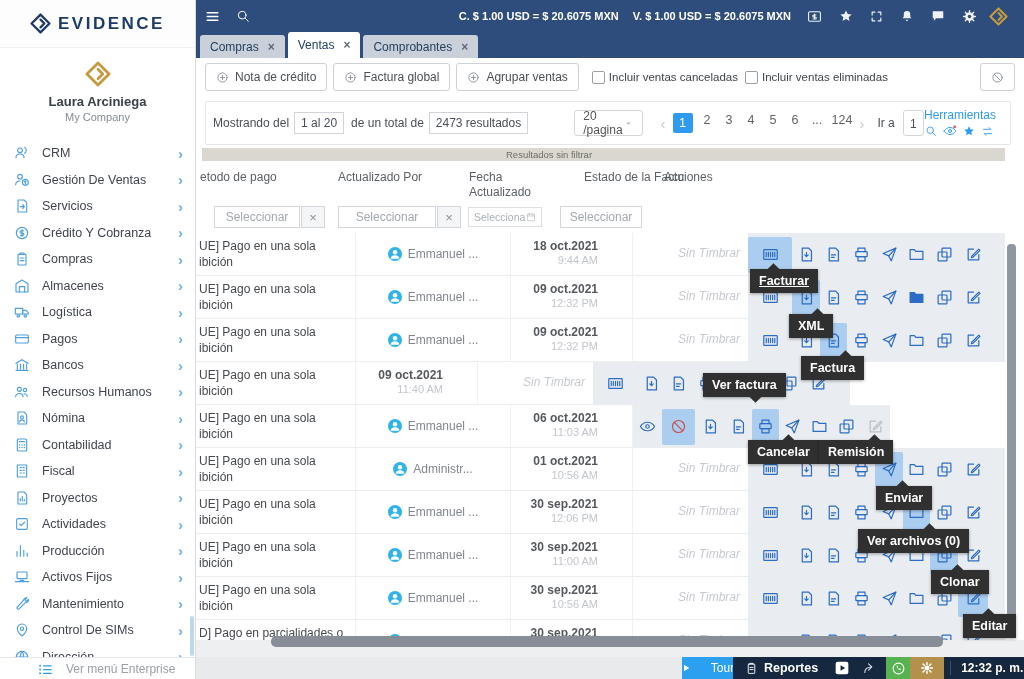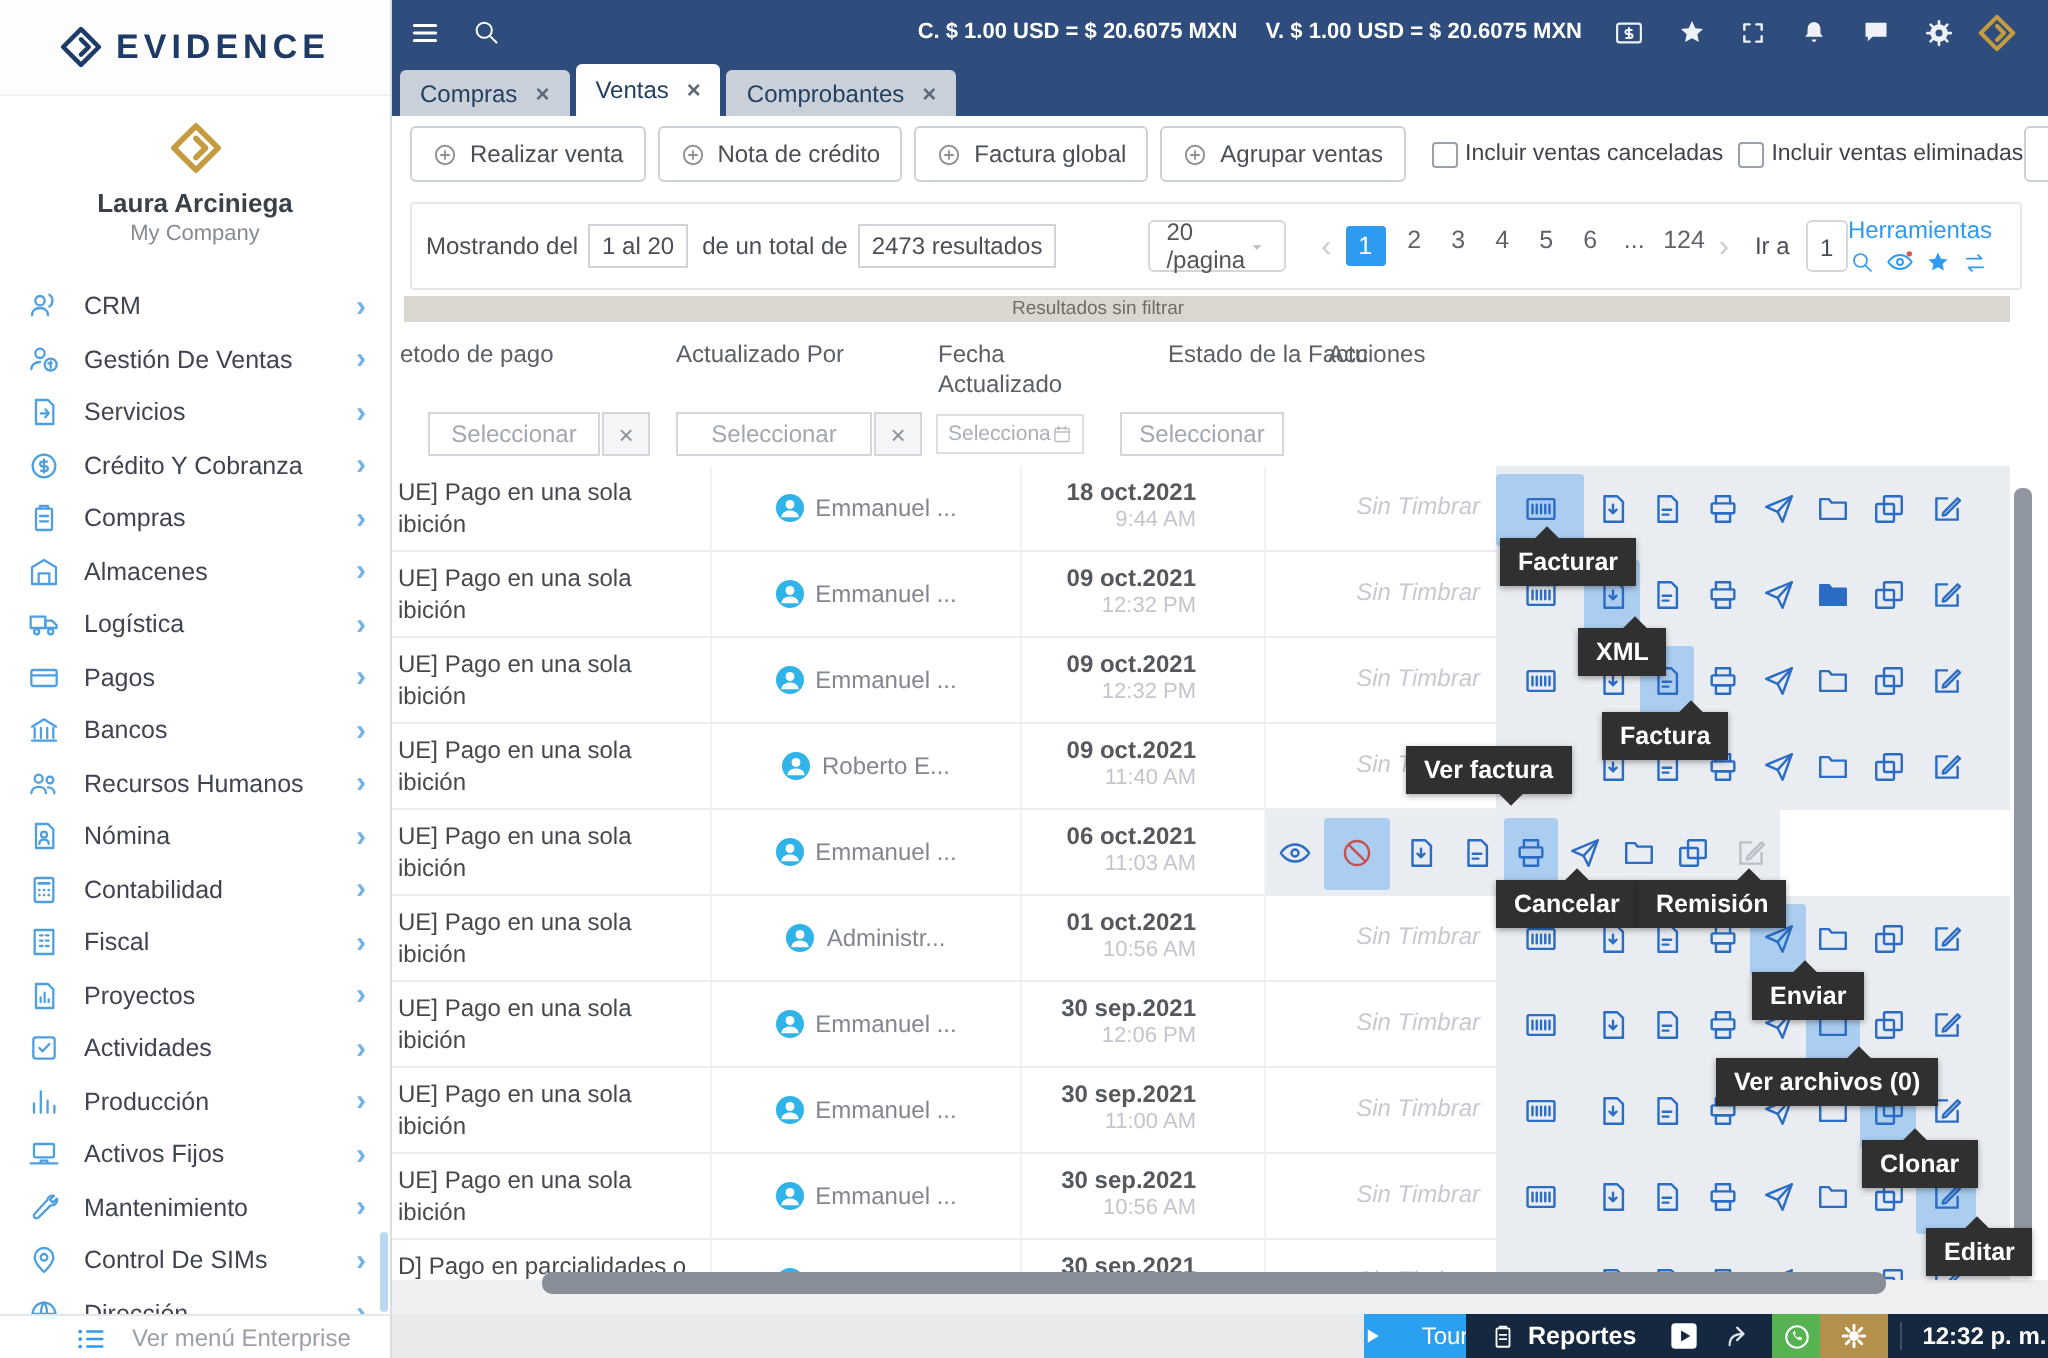--- a/index.html
+++ b/index.html
@@ -191,29 +191,20 @@
         <span>Ventas</span>
         <span class="tab-x">×</span>
       </div>
       <div class="tab">
         <span>Comprobantes</span>
         <span class="tab-x">×</span>
       </div>
     </div>
 
     <div class="toolbar">
-      <div class="tb-button">
-        <span class="tb-glyph">
-            <svg width="13" height="13" viewBox="0 0 24 24" fill="none" stroke="currentColor" stroke-width="1.7" stroke-linecap="round" stroke-linejoin="round">
-              <circle cx="12" cy="12" r="8.5"></circle>
-              <path d="M12 8.2v7.6M8.2 12h7.6"></path>
-            </svg>
-          </span>
-        <span>Realizar venta</span>
-      </div>
       <div class="tb-button">
         <span class="tb-glyph">
             <svg width="13" height="13" viewBox="0 0 24 24" fill="none" stroke="currentColor" stroke-width="1.7" stroke-linecap="round" stroke-linejoin="round">
               <circle cx="12" cy="12" r="8.5"></circle>
               <path d="M12 8.2v7.6M8.2 12h7.6"></path>
             </svg>
           </span>
         <span>Nota de crédito</span>
       </div>
       <div class="tb-button">
@@ -548,54 +539,120 @@
                   <path d="M9.5 14.5l10-10 1.6 1.6-10 10-2.1.5z"></path>
                 </svg>
               </span>
             </div>
           </div>
           <div class="t-row">
             <div class="c-pago">
               <div>UE] Pago en una sola</div>
               <div>ibición</div>
             </div>
+            <div class="c-fecha">
+              <div class="f-date">09 oct.2021</div>
+              <div class="f-time">11:40 AM</div>
+            </div>
+            <div class="c-estado pending">Sin Timbrar</div>
+            <div class="c-acc">
+              <span class="slot" style="width:44px">
+                <svg width="17" height="17" viewBox="0 0 24 24" fill="none" stroke="currentColor" stroke-width="1.7" stroke-linecap="round" stroke-linejoin="round">
+                  <rect x="2.5" y="5" width="19" height="14" rx="1"></rect>
+                  <path d="M6 9v6M9 9v6M12 9v6M15 9v6M18 9v6"></path>
+                </svg>
+              </span>
+              <span class="slot" style="width:28px">
+                <svg width="17" height="17" viewBox="0 0 24 24" fill="none" stroke="currentColor" stroke-width="1.7" stroke-linecap="round" stroke-linejoin="round">
+                  <path d="M6 3h9l4 4v14H6z"></path>
+                  <path d="M12 9v6M9.5 12.5L12 15l2.5-2.5"></path>
+                </svg>
+              </span>
+              <span class="slot" style="width:27px">
+                <svg width="17" height="17" viewBox="0 0 24 24" fill="none" stroke="currentColor" stroke-width="1.7" stroke-linecap="round" stroke-linejoin="round">
+                  <path d="M6 3h9l4 4v14H6z"></path>
+                  <path d="M9 12.5h6M9 16h4"></path>
+                </svg>
+              </span>
+              <span class="slot" style="width:28px">
+                <svg width="17" height="17" viewBox="0 0 24 24" fill="none" stroke="currentColor" stroke-width="1.7" stroke-linecap="round" stroke-linejoin="round">
+                  <path d="M7 8V3h10v5"></path>
+                  <rect x="4" y="8" width="16" height="7" rx="1"></rect>
+                  <path d="M7 15h10v6H7z"></path>
+                </svg>
+              </span>
+              <span class="slot" style="width:28px">
+                <svg width="17" height="17" viewBox="0 0 24 24" fill="none" stroke="currentColor" stroke-width="1.7" stroke-linecap="round" stroke-linejoin="round">
+                  <path d="M3 10.5L21 3l-6.5 18-3.5-7z"></path>
+                  <path d="M11 14L21 3"></path>
+                </svg>
+              </span>
+              <span class="slot" style="width:27px">
+                <svg width="17" height="17" viewBox="0 0 24 24" fill="none" stroke="currentColor" stroke-width="1.7" stroke-linecap="round" stroke-linejoin="round">
+                  <path d="M3 5h6l2 2.5h10V19H3z"></path>
+                </svg>
+              </span>
+              <span class="slot" style="width:28px">
+                <svg width="17" height="17" viewBox="0 0 24 24" fill="none" stroke="currentColor" stroke-width="1.7" stroke-linecap="round" stroke-linejoin="round">
+                  <rect x="8.5" y="3" width="12.5" height="12.5" rx="1"></rect>
+                  <rect x="3" y="8.5" width="12.5" height="12.5" rx="1"></rect>
+                </svg>
+              </span>
+              <span class="slot" style="width:30px">
+                <svg width="17" height="17" viewBox="0 0 24 24" fill="none" stroke="currentColor" stroke-width="1.7" stroke-linecap="round" stroke-linejoin="round">
+                  <path d="M12 4.5H4.5v15h15V12"></path>
+                  <path d="M9.5 14.5l10-10 1.6 1.6-10 10-2.1.5z"></path>
+                </svg>
+              </span>
+            </div>
+          </div>
+          <div class="t-row">
+            <div class="c-pago">
+              <div>UE] Pago en una sola</div>
+              <div>ibición</div>
+            </div>
             <div class="c-user">
               <span class="avatar">
                 <svg width="14" height="14" viewBox="0 0 24 24" fill="none" stroke="currentColor" stroke-width="1.7" stroke-linecap="round" stroke-linejoin="round">
                   <circle cx="12" cy="9" r="3.8" fill="#fff" stroke="none"></circle>
                   <path d="M4.5 20c.5-4 3.6-5.8 7.5-5.8s7 1.8 7.5 5.8z" fill="#fff" stroke="none"></path>
                 </svg>
               </span>
-              <span>Roberto E...</span>
+              <span>Emmanuel ...</span>
             </div>
             <div class="c-fecha">
-              <div class="f-date">09 oct.2021</div>
-              <div class="f-time">11:40 AM</div>
-            </div>
-            <div class="c-estado pending">Sin Timbrar</div>
+              <div class="f-date">06 oct.2021</div>
+              <div class="f-time">11:03 AM</div>
+            </div>
             <div class="c-acc">
-              <span class="slot" style="width:44px">
-                <svg width="17" height="17" viewBox="0 0 24 24" fill="none" stroke="currentColor" stroke-width="1.7" stroke-linecap="round" stroke-linejoin="round">
-                  <rect x="2.5" y="5" width="19" height="14" rx="1"></rect>
-                  <path d="M6 9v6M9 9v6M12 9v6M15 9v6M18 9v6"></path>
-                </svg>
-              </span>
-              <span class="slot" style="width:28px">
+              <span class="slot" style="width:30px">
+                <svg width="17" height="17" viewBox="0 0 24 24" fill="none" stroke="currentColor" stroke-width="1.7" stroke-linecap="round" stroke-linejoin="round">
+                  <path d="M2 12s3.5-6 10-6 10 6 10 6-3.5 6-10 6S2 12 2 12z"></path>
+                  <circle cx="12" cy="12" r="2.5"></circle>
+                </svg>
+              </span>
+              <span class="slot hl red" style="width:33px">
+                <svg width="17" height="17" viewBox="0 0 24 24" fill="none" stroke="currentColor" stroke-width="1.7" stroke-linecap="round" stroke-linejoin="round">
+                  <circle cx="12" cy="12" r="8.5"></circle>
+                  <path d="M6.2 6.2l11.6 11.6"></path>
+                </svg>
+              </span>
+              <span class="slot" style="width:32px">
                 <svg width="17" height="17" viewBox="0 0 24 24" fill="none" stroke="currentColor" stroke-width="1.7" stroke-linecap="round" stroke-linejoin="round">
                   <path d="M6 3h9l4 4v14H6z"></path>
                   <path d="M12 9v6M9.5 12.5L12 15l2.5-2.5"></path>
                 </svg>
               </span>
-              <span class="slot" style="width:27px">
+              <span class="slot" style="width:26px">
                 <svg width="17" height="17" viewBox="0 0 24 24" fill="none" stroke="currentColor" stroke-width="1.7" stroke-linecap="round" stroke-linejoin="round">
                   <path d="M6 3h9l4 4v14H6z"></path>
                   <path d="M9 12.5h6M9 16h4"></path>
                 </svg>
               </span>
-              <span class="slot" style="width:28px">
+              <span class="slot hl" style="width:28px">
                 <svg width="17" height="17" viewBox="0 0 24 24" fill="none" stroke="currentColor" stroke-width="1.7" stroke-linecap="round" stroke-linejoin="round">
                   <path d="M7 8V3h10v5"></path>
                   <rect x="4" y="8" width="16" height="7" rx="1"></rect>
                   <path d="M7 15h10v6H7z"></path>
                 </svg>
               </span>
               <span class="slot" style="width:28px">
                 <svg width="17" height="17" viewBox="0 0 24 24" fill="none" stroke="currentColor" stroke-width="1.7" stroke-linecap="round" stroke-linejoin="round">
                   <path d="M3 10.5L21 3l-6.5 18-3.5-7z"></path>
                   <path d="M11 14L21 3"></path>
@@ -605,120 +662,115 @@
                 <svg width="17" height="17" viewBox="0 0 24 24" fill="none" stroke="currentColor" stroke-width="1.7" stroke-linecap="round" stroke-linejoin="round">
                   <path d="M3 5h6l2 2.5h10V19H3z"></path>
                 </svg>
               </span>
               <span class="slot" style="width:28px">
                 <svg width="17" height="17" viewBox="0 0 24 24" fill="none" stroke="currentColor" stroke-width="1.7" stroke-linecap="round" stroke-linejoin="round">
                   <rect x="8.5" y="3" width="12.5" height="12.5" rx="1"></rect>
                   <rect x="3" y="8.5" width="12.5" height="12.5" rx="1"></rect>
                 </svg>
               </span>
-              <span class="slot" style="width:30px">
+              <span class="slot muted" style="width:30px">
                 <svg width="17" height="17" viewBox="0 0 24 24" fill="none" stroke="currentColor" stroke-width="1.7" stroke-linecap="round" stroke-linejoin="round">
                   <path d="M12 4.5H4.5v15h15V12"></path>
                   <path d="M9.5 14.5l10-10 1.6 1.6-10 10-2.1.5z"></path>
                 </svg>
               </span>
             </div>
           </div>
           <div class="t-row">
             <div class="c-pago">
               <div>UE] Pago en una sola</div>
               <div>ibición</div>
             </div>
             <div class="c-user">
               <span class="avatar">
                 <svg width="14" height="14" viewBox="0 0 24 24" fill="none" stroke="currentColor" stroke-width="1.7" stroke-linecap="round" stroke-linejoin="round">
                   <circle cx="12" cy="9" r="3.8" fill="#fff" stroke="none"></circle>
                   <path d="M4.5 20c.5-4 3.6-5.8 7.5-5.8s7 1.8 7.5 5.8z" fill="#fff" stroke="none"></path>
                 </svg>
               </span>
-              <span>Emmanuel ...</span>
+              <span>Administr...</span>
             </div>
             <div class="c-fecha">
-              <div class="f-date">06 oct.2021</div>
-              <div class="f-time">11:03 AM</div>
-            </div>
+              <div class="f-date">01 oct.2021</div>
+              <div class="f-time">10:56 AM</div>
+            </div>
+            <div class="c-estado pending">Sin Timbrar</div>
             <div class="c-acc">
-              <span class="slot" style="width:30px">
-                <svg width="17" height="17" viewBox="0 0 24 24" fill="none" stroke="currentColor" stroke-width="1.7" stroke-linecap="round" stroke-linejoin="round">
-                  <path d="M2 12s3.5-6 10-6 10 6 10 6-3.5 6-10 6S2 12 2 12z"></path>
-                  <circle cx="12" cy="12" r="2.5"></circle>
-                </svg>
-              </span>
-              <span class="slot hl red" style="width:33px">
-                <svg width="17" height="17" viewBox="0 0 24 24" fill="none" stroke="currentColor" stroke-width="1.7" stroke-linecap="round" stroke-linejoin="round">
-                  <circle cx="12" cy="12" r="8.5"></circle>
-                  <path d="M6.2 6.2l11.6 11.6"></path>
-                </svg>
-              </span>
-              <span class="slot" style="width:32px">
+              <span class="slot" style="width:44px">
+                <svg width="17" height="17" viewBox="0 0 24 24" fill="none" stroke="currentColor" stroke-width="1.7" stroke-linecap="round" stroke-linejoin="round">
+                  <rect x="2.5" y="5" width="19" height="14" rx="1"></rect>
+                  <path d="M6 9v6M9 9v6M12 9v6M15 9v6M18 9v6"></path>
+                </svg>
+              </span>
+              <span class="slot" style="width:28px">
                 <svg width="17" height="17" viewBox="0 0 24 24" fill="none" stroke="currentColor" stroke-width="1.7" stroke-linecap="round" stroke-linejoin="round">
                   <path d="M6 3h9l4 4v14H6z"></path>
                   <path d="M12 9v6M9.5 12.5L12 15l2.5-2.5"></path>
                 </svg>
               </span>
-              <span class="slot" style="width:26px">
+              <span class="slot" style="width:27px">
                 <svg width="17" height="17" viewBox="0 0 24 24" fill="none" stroke="currentColor" stroke-width="1.7" stroke-linecap="round" stroke-linejoin="round">
                   <path d="M6 3h9l4 4v14H6z"></path>
                   <path d="M9 12.5h6M9 16h4"></path>
                 </svg>
               </span>
-              <span class="slot hl" style="width:28px">
+              <span class="slot" style="width:28px">
                 <svg width="17" height="17" viewBox="0 0 24 24" fill="none" stroke="currentColor" stroke-width="1.7" stroke-linecap="round" stroke-linejoin="round">
                   <path d="M7 8V3h10v5"></path>
                   <rect x="4" y="8" width="16" height="7" rx="1"></rect>
                   <path d="M7 15h10v6H7z"></path>
                 </svg>
               </span>
-              <span class="slot" style="width:28px">
+              <span class="slot hl" style="width:28px">
                 <svg width="17" height="17" viewBox="0 0 24 24" fill="none" stroke="currentColor" stroke-width="1.7" stroke-linecap="round" stroke-linejoin="round">
                   <path d="M3 10.5L21 3l-6.5 18-3.5-7z"></path>
                   <path d="M11 14L21 3"></path>
                 </svg>
               </span>
               <span class="slot" style="width:27px">
                 <svg width="17" height="17" viewBox="0 0 24 24" fill="none" stroke="currentColor" stroke-width="1.7" stroke-linecap="round" stroke-linejoin="round">
                   <path d="M3 5h6l2 2.5h10V19H3z"></path>
                 </svg>
               </span>
               <span class="slot" style="width:28px">
                 <svg width="17" height="17" viewBox="0 0 24 24" fill="none" stroke="currentColor" stroke-width="1.7" stroke-linecap="round" stroke-linejoin="round">
                   <rect x="8.5" y="3" width="12.5" height="12.5" rx="1"></rect>
                   <rect x="3" y="8.5" width="12.5" height="12.5" rx="1"></rect>
                 </svg>
               </span>
-              <span class="slot muted" style="width:30px">
+              <span class="slot" style="width:30px">
                 <svg width="17" height="17" viewBox="0 0 24 24" fill="none" stroke="currentColor" stroke-width="1.7" stroke-linecap="round" stroke-linejoin="round">
                   <path d="M12 4.5H4.5v15h15V12"></path>
                   <path d="M9.5 14.5l10-10 1.6 1.6-10 10-2.1.5z"></path>
                 </svg>
               </span>
             </div>
           </div>
           <div class="t-row">
             <div class="c-pago">
               <div>UE] Pago en una sola</div>
               <div>ibición</div>
             </div>
             <div class="c-user">
               <span class="avatar">
                 <svg width="14" height="14" viewBox="0 0 24 24" fill="none" stroke="currentColor" stroke-width="1.7" stroke-linecap="round" stroke-linejoin="round">
                   <circle cx="12" cy="9" r="3.8" fill="#fff" stroke="none"></circle>
                   <path d="M4.5 20c.5-4 3.6-5.8 7.5-5.8s7 1.8 7.5 5.8z" fill="#fff" stroke="none"></path>
                 </svg>
               </span>
-              <span>Administr...</span>
+              <span>Emmanuel ...</span>
             </div>
             <div class="c-fecha">
-              <div class="f-date">01 oct.2021</div>
-              <div class="f-time">10:56 AM</div>
+              <div class="f-date">30 sep.2021</div>
+              <div class="f-time">12:06 PM</div>
             </div>
             <div class="c-estado pending">Sin Timbrar</div>
             <div class="c-acc">
               <span class="slot" style="width:44px">
                 <svg width="17" height="17" viewBox="0 0 24 24" fill="none" stroke="currentColor" stroke-width="1.7" stroke-linecap="round" stroke-linejoin="round">
                   <rect x="2.5" y="5" width="19" height="14" rx="1"></rect>
                   <path d="M6 9v6M9 9v6M12 9v6M15 9v6M18 9v6"></path>
                 </svg>
               </span>
               <span class="slot" style="width:28px">
@@ -733,27 +785,27 @@
                   <path d="M9 12.5h6M9 16h4"></path>
                 </svg>
               </span>
               <span class="slot" style="width:28px">
                 <svg width="17" height="17" viewBox="0 0 24 24" fill="none" stroke="currentColor" stroke-width="1.7" stroke-linecap="round" stroke-linejoin="round">
                   <path d="M7 8V3h10v5"></path>
                   <rect x="4" y="8" width="16" height="7" rx="1"></rect>
                   <path d="M7 15h10v6H7z"></path>
                 </svg>
               </span>
-              <span class="slot hl" style="width:28px">
+              <span class="slot" style="width:28px">
                 <svg width="17" height="17" viewBox="0 0 24 24" fill="none" stroke="currentColor" stroke-width="1.7" stroke-linecap="round" stroke-linejoin="round">
                   <path d="M3 10.5L21 3l-6.5 18-3.5-7z"></path>
                   <path d="M11 14L21 3"></path>
                 </svg>
               </span>
-              <span class="slot" style="width:27px">
+              <span class="slot hl" style="width:27px">
                 <svg width="17" height="17" viewBox="0 0 24 24" fill="none" stroke="currentColor" stroke-width="1.7" stroke-linecap="round" stroke-linejoin="round">
                   <path d="M3 5h6l2 2.5h10V19H3z"></path>
                 </svg>
               </span>
               <span class="slot" style="width:28px">
                 <svg width="17" height="17" viewBox="0 0 24 24" fill="none" stroke="currentColor" stroke-width="1.7" stroke-linecap="round" stroke-linejoin="round">
                   <rect x="8.5" y="3" width="12.5" height="12.5" rx="1"></rect>
                   <rect x="3" y="8.5" width="12.5" height="12.5" rx="1"></rect>
                 </svg>
               </span>
@@ -774,21 +826,21 @@
               <span class="avatar">
                 <svg width="14" height="14" viewBox="0 0 24 24" fill="none" stroke="currentColor" stroke-width="1.7" stroke-linecap="round" stroke-linejoin="round">
                   <circle cx="12" cy="9" r="3.8" fill="#fff" stroke="none"></circle>
                   <path d="M4.5 20c.5-4 3.6-5.8 7.5-5.8s7 1.8 7.5 5.8z" fill="#fff" stroke="none"></path>
                 </svg>
               </span>
               <span>Emmanuel ...</span>
             </div>
             <div class="c-fecha">
               <div class="f-date">30 sep.2021</div>
-              <div class="f-time">12:06 PM</div>
+              <div class="f-time">11:00 AM</div>
             </div>
             <div class="c-estado pending">Sin Timbrar</div>
             <div class="c-acc">
               <span class="slot" style="width:44px">
                 <svg width="17" height="17" viewBox="0 0 24 24" fill="none" stroke="currentColor" stroke-width="1.7" stroke-linecap="round" stroke-linejoin="round">
                   <rect x="2.5" y="5" width="19" height="14" rx="1"></rect>
                   <path d="M6 9v6M9 9v6M12 9v6M15 9v6M18 9v6"></path>
                 </svg>
               </span>
               <span class="slot" style="width:28px">
@@ -809,26 +861,26 @@
                   <rect x="4" y="8" width="16" height="7" rx="1"></rect>
                   <path d="M7 15h10v6H7z"></path>
                 </svg>
               </span>
               <span class="slot" style="width:28px">
                 <svg width="17" height="17" viewBox="0 0 24 24" fill="none" stroke="currentColor" stroke-width="1.7" stroke-linecap="round" stroke-linejoin="round">
                   <path d="M3 10.5L21 3l-6.5 18-3.5-7z"></path>
                   <path d="M11 14L21 3"></path>
                 </svg>
               </span>
-              <span class="slot hl" style="width:27px">
+              <span class="slot" style="width:27px">
                 <svg width="17" height="17" viewBox="0 0 24 24" fill="none" stroke="currentColor" stroke-width="1.7" stroke-linecap="round" stroke-linejoin="round">
                   <path d="M3 5h6l2 2.5h10V19H3z"></path>
                 </svg>
               </span>
-              <span class="slot" style="width:28px">
+              <span class="slot hl" style="width:28px">
                 <svg width="17" height="17" viewBox="0 0 24 24" fill="none" stroke="currentColor" stroke-width="1.7" stroke-linecap="round" stroke-linejoin="round">
                   <rect x="8.5" y="3" width="12.5" height="12.5" rx="1"></rect>
                   <rect x="3" y="8.5" width="12.5" height="12.5" rx="1"></rect>
                 </svg>
               </span>
               <span class="slot" style="width:30px">
                 <svg width="17" height="17" viewBox="0 0 24 24" fill="none" stroke="currentColor" stroke-width="1.7" stroke-linecap="round" stroke-linejoin="round">
                   <path d="M12 4.5H4.5v15h15V12"></path>
                   <path d="M9.5 14.5l10-10 1.6 1.6-10 10-2.1.5z"></path>
                 </svg>
@@ -844,21 +896,21 @@
               <span class="avatar">
                 <svg width="14" height="14" viewBox="0 0 24 24" fill="none" stroke="currentColor" stroke-width="1.7" stroke-linecap="round" stroke-linejoin="round">
                   <circle cx="12" cy="9" r="3.8" fill="#fff" stroke="none"></circle>
                   <path d="M4.5 20c.5-4 3.6-5.8 7.5-5.8s7 1.8 7.5 5.8z" fill="#fff" stroke="none"></path>
                 </svg>
               </span>
               <span>Emmanuel ...</span>
             </div>
             <div class="c-fecha">
               <div class="f-date">30 sep.2021</div>
-              <div class="f-time">11:00 AM</div>
+              <div class="f-time">10:56 AM</div>
             </div>
             <div class="c-estado pending">Sin Timbrar</div>
             <div class="c-acc">
               <span class="slot" style="width:44px">
                 <svg width="17" height="17" viewBox="0 0 24 24" fill="none" stroke="currentColor" stroke-width="1.7" stroke-linecap="round" stroke-linejoin="round">
                   <rect x="2.5" y="5" width="19" height="14" rx="1"></rect>
                   <path d="M6 9v6M9 9v6M12 9v6M15 9v6M18 9v6"></path>
                 </svg>
               </span>
               <span class="slot" style="width:28px">
@@ -884,51 +936,49 @@
                 <svg width="17" height="17" viewBox="0 0 24 24" fill="none" stroke="currentColor" stroke-width="1.7" stroke-linecap="round" stroke-linejoin="round">
                   <path d="M3 10.5L21 3l-6.5 18-3.5-7z"></path>
                   <path d="M11 14L21 3"></path>
                 </svg>
               </span>
               <span class="slot" style="width:27px">
                 <svg width="17" height="17" viewBox="0 0 24 24" fill="none" stroke="currentColor" stroke-width="1.7" stroke-linecap="round" stroke-linejoin="round">
                   <path d="M3 5h6l2 2.5h10V19H3z"></path>
                 </svg>
               </span>
-              <span class="slot hl" style="width:28px">
+              <span class="slot" style="width:28px">
                 <svg width="17" height="17" viewBox="0 0 24 24" fill="none" stroke="currentColor" stroke-width="1.7" stroke-linecap="round" stroke-linejoin="round">
                   <rect x="8.5" y="3" width="12.5" height="12.5" rx="1"></rect>
                   <rect x="3" y="8.5" width="12.5" height="12.5" rx="1"></rect>
                 </svg>
               </span>
-              <span class="slot" style="width:30px">
+              <span class="slot hl" style="width:30px">
                 <svg width="17" height="17" viewBox="0 0 24 24" fill="none" stroke="currentColor" stroke-width="1.7" stroke-linecap="round" stroke-linejoin="round">
                   <path d="M12 4.5H4.5v15h15V12"></path>
                   <path d="M9.5 14.5l10-10 1.6 1.6-10 10-2.1.5z"></path>
                 </svg>
               </span>
             </div>
           </div>
           <div class="t-row">
             <div class="c-pago">
-              <div>UE] Pago en una sola</div>
-              <div>ibición</div>
+              <div>D] Pago en parcialidades o</div>
             </div>
             <div class="c-user">
               <span class="avatar">
                 <svg width="14" height="14" viewBox="0 0 24 24" fill="none" stroke="currentColor" stroke-width="1.7" stroke-linecap="round" stroke-linejoin="round">
                   <circle cx="12" cy="9" r="3.8" fill="#fff" stroke="none"></circle>
                   <path d="M4.5 20c.5-4 3.6-5.8 7.5-5.8s7 1.8 7.5 5.8z" fill="#fff" stroke="none"></path>
                 </svg>
               </span>
               <span>Emmanuel ...</span>
             </div>
             <div class="c-fecha">
               <div class="f-date">30 sep.2021</div>
-              <div class="f-time">10:56 AM</div>
             </div>
             <div class="c-estado pending">Sin Timbrar</div>
             <div class="c-acc">
               <span class="slot" style="width:44px">
                 <svg width="17" height="17" viewBox="0 0 24 24" fill="none" stroke="currentColor" stroke-width="1.7" stroke-linecap="round" stroke-linejoin="round">
                   <rect x="2.5" y="5" width="19" height="14" rx="1"></rect>
                   <path d="M6 9v6M9 9v6M12 9v6M15 9v6M18 9v6"></path>
                 </svg>
               </span>
               <span class="slot" style="width:28px">
@@ -960,101 +1010,33 @@
                 <svg width="17" height="17" viewBox="0 0 24 24" fill="none" stroke="currentColor" stroke-width="1.7" stroke-linecap="round" stroke-linejoin="round">
                   <path d="M3 5h6l2 2.5h10V19H3z"></path>
                 </svg>
               </span>
               <span class="slot" style="width:28px">
                 <svg width="17" height="17" viewBox="0 0 24 24" fill="none" stroke="currentColor" stroke-width="1.7" stroke-linecap="round" stroke-linejoin="round">
                   <rect x="8.5" y="3" width="12.5" height="12.5" rx="1"></rect>
                   <rect x="3" y="8.5" width="12.5" height="12.5" rx="1"></rect>
                 </svg>
               </span>
-              <span class="slot hl" style="width:30px">
+              <span class="slot" style="width:30px">
                 <svg width="17" height="17" viewBox="0 0 24 24" fill="none" stroke="currentColor" stroke-width="1.7" stroke-linecap="round" stroke-linejoin="round">
                   <path d="M12 4.5H4.5v15h15V12"></path>
                   <path d="M9.5 14.5l10-10 1.6 1.6-10 10-2.1.5z"></path>
                 </svg>
               </span>
             </div>
           </div>
-          <div class="t-row">
-            <div class="c-pago">
-              <div>D] Pago en parcialidades o</div>
-            </div>
-            <div class="c-user">
-              <span class="avatar">
-                <svg width="14" height="14" viewBox="0 0 24 24" fill="none" stroke="currentColor" stroke-width="1.7" stroke-linecap="round" stroke-linejoin="round">
-                  <circle cx="12" cy="9" r="3.8" fill="#fff" stroke="none"></circle>
-                  <path d="M4.5 20c.5-4 3.6-5.8 7.5-5.8s7 1.8 7.5 5.8z" fill="#fff" stroke="none"></path>
-                </svg>
-              </span>
-              <span>Emmanuel ...</span>
-            </div>
-            <div class="c-fecha">
-              <div class="f-date">30 sep.2021</div>
-            </div>
-            <div class="c-estado pending">Sin Timbrar</div>
-            <div class="c-acc">
-              <span class="slot" style="width:44px">
-                <svg width="17" height="17" viewBox="0 0 24 24" fill="none" stroke="currentColor" stroke-width="1.7" stroke-linecap="round" stroke-linejoin="round">
-                  <rect x="2.5" y="5" width="19" height="14" rx="1"></rect>
-                  <path d="M6 9v6M9 9v6M12 9v6M15 9v6M18 9v6"></path>
-                </svg>
-              </span>
-              <span class="slot" style="width:28px">
-                <svg width="17" height="17" viewBox="0 0 24 24" fill="none" stroke="currentColor" stroke-width="1.7" stroke-linecap="round" stroke-linejoin="round">
-                  <path d="M6 3h9l4 4v14H6z"></path>
-                  <path d="M12 9v6M9.5 12.5L12 15l2.5-2.5"></path>
-                </svg>
-              </span>
-              <span class="slot" style="width:27px">
-                <svg width="17" height="17" viewBox="0 0 24 24" fill="none" stroke="currentColor" stroke-width="1.7" stroke-linecap="round" stroke-linejoin="round">
-                  <path d="M6 3h9l4 4v14H6z"></path>
-                  <path d="M9 12.5h6M9 16h4"></path>
-                </svg>
-              </span>
-              <span class="slot" style="width:28px">
-                <svg width="17" height="17" viewBox="0 0 24 24" fill="none" stroke="currentColor" stroke-width="1.7" stroke-linecap="round" stroke-linejoin="round">
-                  <path d="M7 8V3h10v5"></path>
-                  <rect x="4" y="8" width="16" height="7" rx="1"></rect>
-                  <path d="M7 15h10v6H7z"></path>
-                </svg>
-              </span>
-              <span class="slot" style="width:28px">
-                <svg width="17" height="17" viewBox="0 0 24 24" fill="none" stroke="currentColor" stroke-width="1.7" stroke-linecap="round" stroke-linejoin="round">
-                  <path d="M3 10.5L21 3l-6.5 18-3.5-7z"></path>
-                  <path d="M11 14L21 3"></path>
-                </svg>
-              </span>
-              <span class="slot" style="width:27px">
-                <svg width="17" height="17" viewBox="0 0 24 24" fill="none" stroke="currentColor" stroke-width="1.7" stroke-linecap="round" stroke-linejoin="round">
-                  <path d="M3 5h6l2 2.5h10V19H3z"></path>
-                </svg>
-              </span>
-              <span class="slot" style="width:28px">
-                <svg width="17" height="17" viewBox="0 0 24 24" fill="none" stroke="currentColor" stroke-width="1.7" stroke-linecap="round" stroke-linejoin="round">
-                  <rect x="8.5" y="3" width="12.5" height="12.5" rx="1"></rect>
-                  <rect x="3" y="8.5" width="12.5" height="12.5" rx="1"></rect>
-                </svg>
-              </span>
-              <span class="slot" style="width:30px">
-                <svg width="17" height="17" viewBox="0 0 24 24" fill="none" stroke="currentColor" stroke-width="1.7" stroke-linecap="round" stroke-linejoin="round">
-                  <path d="M12 4.5H4.5v15h15V12"></path>
-                  <path d="M9.5 14.5l10-10 1.6 1.6-10 10-2.1.5z"></path>
-                </svg>
-              </span>
-            </div>
-          </div>
         </div>
     </div>
 
     <div id="tips">
-        <div class="tip" style="left: 554px; top: 269px;">Facturar<span class="tip-caret" style="left: 19px; top: -4px;"></span></div>
+        <div class="tip" style="left: 554px; top: 269px; text-decoration: underline;">Facturar<span class="tip-caret" style="left: 19px; top: -4px;"></span></div>
         <div class="tip" style="left: 593px; top: 314px;">XML<span class="tip-caret" style="left: 24px; top: -4px;"></span></div>
         <div class="tip" style="left: 605px; top: 356px;">Factura<span class="tip-caret" style="left: 40px; top: -4px;"></span></div>
         <div class="tip" style="left: 507px; top: 373px;">Ver factura<span class="tip-caret" style="left: 48px; bottom: -4px;"></span></div>
         <div class="tip" style="left: 552px; top: 440px;">Cancelar<span class="tip-caret" style="left: 36px; top: -4px;"></span></div>
         <div class="tip" style="left: 623px; top: 440px;">Remisión<span class="tip-caret" style="left: 51px; top: -4px;"></span></div>
         <div class="tip" style="left: 680px; top: 486px;">Enviar<span class="tip-caret" style="left: 22px; top: -4px;"></span></div>
         <div class="tip" style="left: 662px; top: 529px;">Ver archivos (0)<span class="tip-caret" style="left: 67px; top: -4px;"></span></div>
         <div class="tip" style="left: 735px; top: 570px;">Clonar<span class="tip-caret" style="left: 22px; top: -4px;"></span></div>
         <div class="tip" style="left: 767px; top: 614px;">Editar<span class="tip-caret" style="left: 21px; top: -4px;"></span></div>
       </div>

